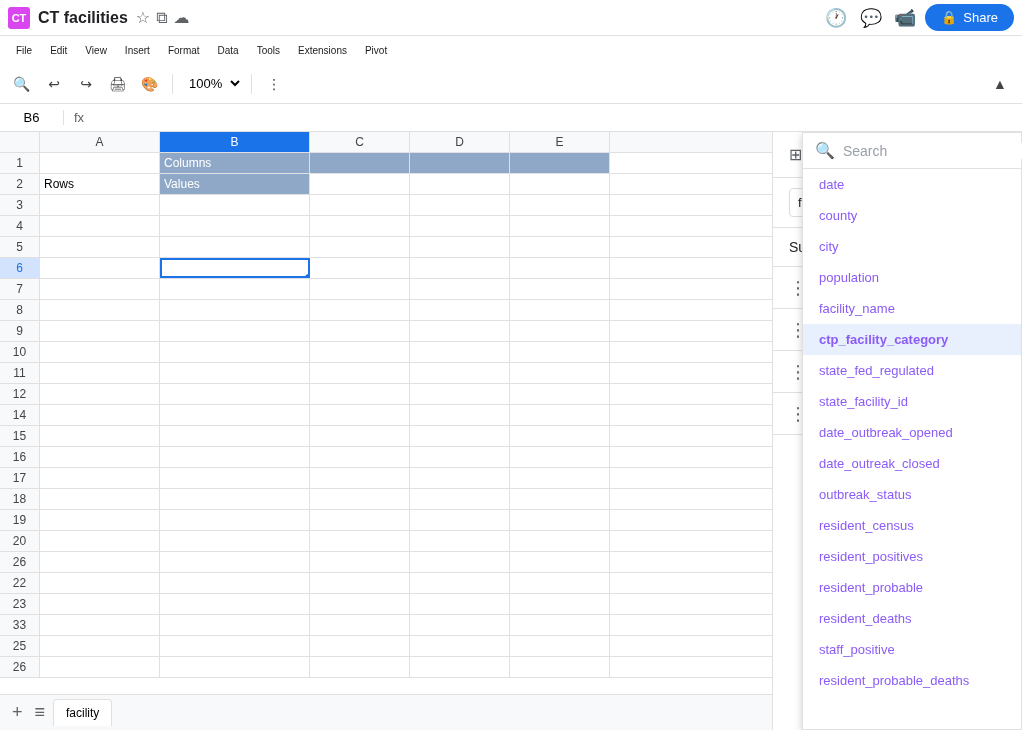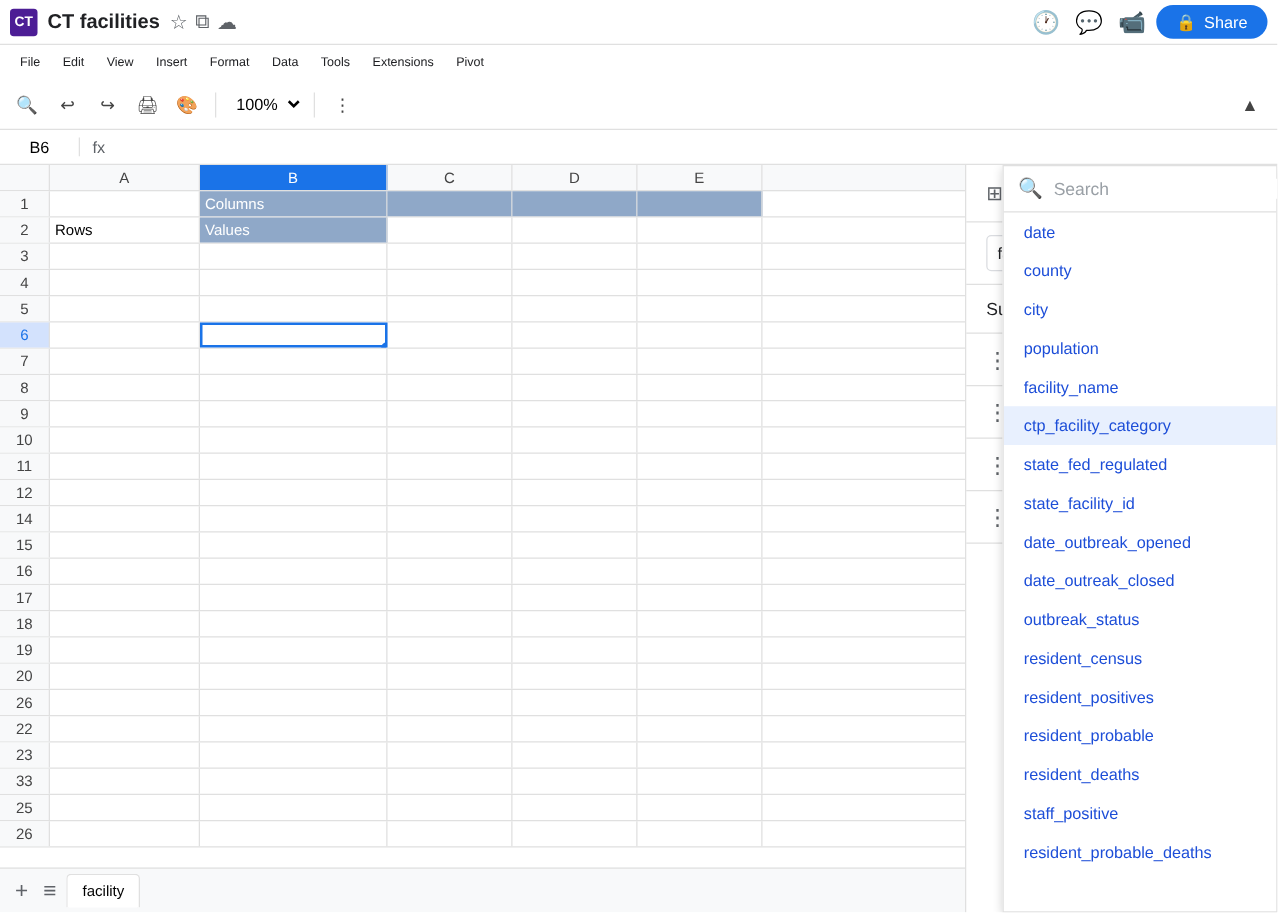--- a/index.html
+++ b/index.html
@@ -1,20 +1,20 @@
 <!DOCTYPE html>
 <html><head>
   <meta charset="utf-8">
   <style>
     * { box-sizing: border-box; margin: 0; padding: 0; }
     body { font-family: Arial, sans-serif; font-size: 13px; background: #fff; overflow: hidden; width: 1022px; height: 730px; display: flex; flex-direction: column; }
 
     
     .top-bar { display: flex; align-items: center; padding: 4px 8px; background: #fff; border-bottom: 1px solid #e0e0e0; gap: 8px; height: 36px; }
-    .app-icon { width: 22px; height: 22px; background: #4c1d95; border-radius: 3px; display: flex; align-items: center; justify-content: center; color: white; font-size: 11px; font-weight: bold; flex-shrink: 0; }
+    .app-icon { width: 22px; height: 22px; background: #d946ef; border-radius: 3px; display: flex; align-items: center; justify-content: center; color: white; font-size: 11px; font-weight: bold; flex-shrink: 0; }
     .doc-title { font-size: 16px; color: #202124; font-weight: 700; }
     .title-icons { display: flex; gap: 6px; align-items: center; }
     .title-icon { color: #5f6368; font-size: 16px; cursor: pointer; }
     .spacer { flex: 1; }
     .share-btn { background: #1a73e8; color: white; border: none; border-radius: 20px; padding: 6px 16px; font-size: 13px; cursor: pointer; display: flex; align-items: center; gap: 6px; }
     .top-right-icons { display: flex; gap: 12px; align-items: center; color: #5f6368; font-size: 18px; }
 
     
     .menu-bar { display: flex; align-items: center; padding: 2px 8px; height: 28px; gap: 2px; }
     .menu-item { padding: 3px 8px; border-radius: 3px; cursor: pointer; color: #202124; font-size: 10px; }
@@ -79,22 +79,22 @@
 
     .pivot-dots { color: #5f6368; font-size: 18px; margin-right: 4px; cursor: pointer; }
 
     
     .field-list-overlay { position: absolute; right: 0; top: 0; width: 220px; background: white; border: 1px solid #e0e0e0; box-shadow: 0 2px 8px rgba(0,0,0,0.2); z-index: 100; display: flex; flex-direction: column; height: 100%; }
     .field-search { display: flex; align-items: center; padding: 8px 12px; border-bottom: 1px solid #e0e0e0; gap: 8px; }
     .field-search-icon { color: #5f6368; font-size: 16px; }
     .field-search-input { flex: 1; border: none; outline: none; font-size: 14px; color: #202124; }
     .field-search-input::placeholder { color: #9aa0a6; }
     .field-list { flex: 1; overflow-y: auto; }
-    .field-item { padding: 8px 16px; font-size: 13px; color: #1d4ed8; cursor: pointer; white-space: nowrap; }
-    .field-item.highlighted { background: #e8f0fe; }
+    .field-item { padding: 8px 16px; font-size: 13px; color: #8b5cf6; cursor: pointer; white-space: nowrap; }
+    .field-item.highlighted { background: #e8f0fe; font-weight: bold; }
 
     .blue-handle { position: absolute; bottom: -4px; right: -4px; width: 8px; height: 8px; background: #1a73e8; border-radius: 50%; z-index: 10; cursor: crosshair; }
 
     
     .sheet-tabs { height: 36px; display: flex; align-items: center; border-top: 1px solid #e0e0e0; background: #f8f9fa; padding: 0 8px; gap: 4px; }
     .sheet-tab { padding: 6px 12px; border-radius: 4px 4px 0 0; font-size: 12px; cursor: pointer; background: white; border: 1px solid #e0e0e0; border-bottom: none; }
     .add-sheet { color: #5f6368; font-size: 18px; cursor: pointer; padding: 4px; }
 
     .main-content { display: flex; flex: 1; overflow: hidden; }
   </style>

